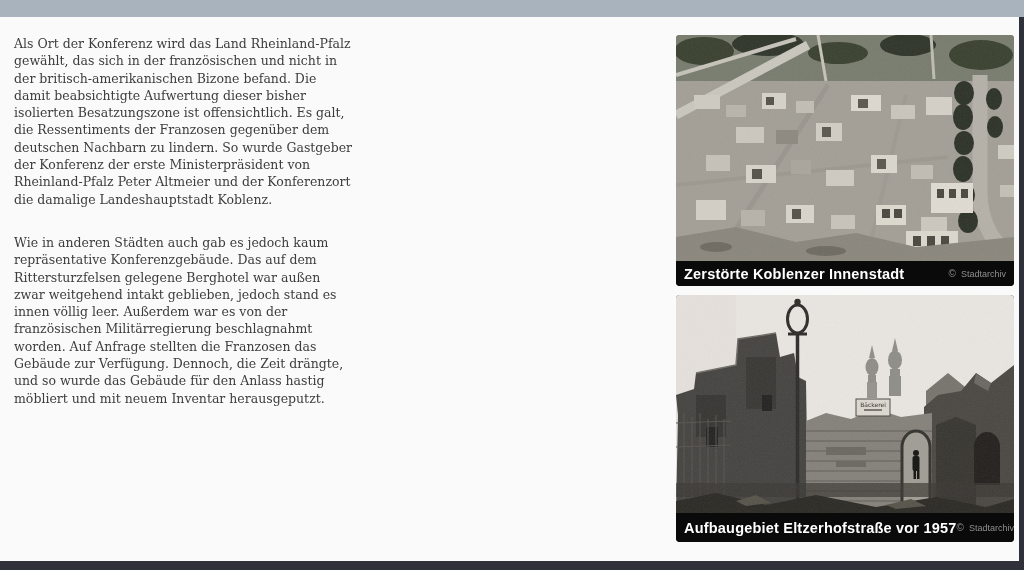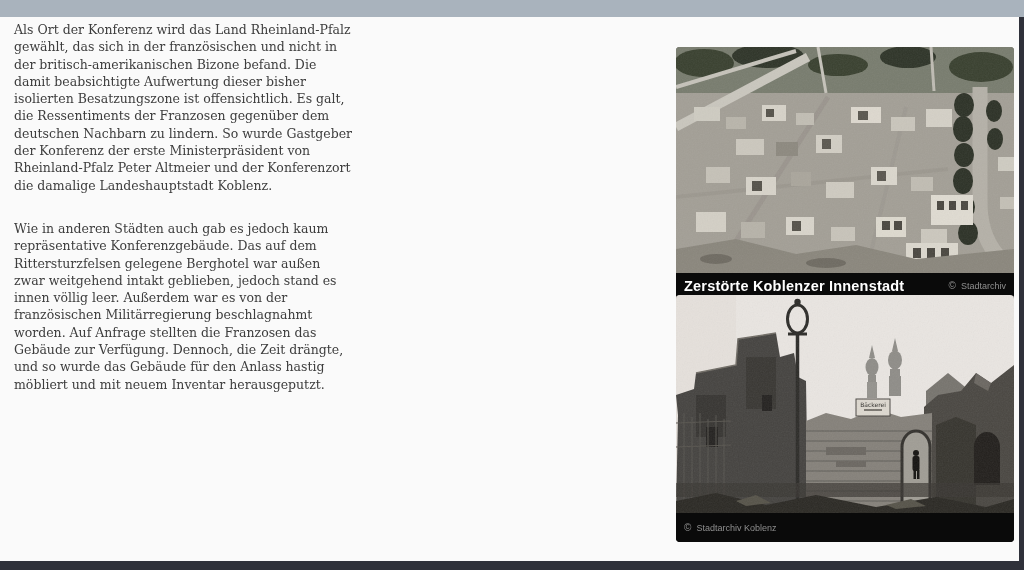--- a/index.html
+++ b/index.html
@@ -5,28 +5,28 @@
   * { margin:0; padding:0; box-sizing:border-box; }
   html,body { width:1024px; height:570px; overflow:hidden; }
   body { background:#2f313a; font-family:"Liberation Sans", sans-serif; }
   .page { position:relative; width:1024px; height:570px; }
 
   .topbar { position:absolute; left:0; top:0; width:1024px; height:17px; background:#a9b3bd; z-index:3; }
   .content { position:absolute; left:0; top:17px; width:1019px; height:544px; background:#fafafa; z-index:1; }
   .footer-bar { position:absolute; left:0; bottom:0; width:1024px; height:9px; background:#2f313a; z-index:3; }
   .page-edge { position:absolute; right:0; top:17px; width:5px; height:553px; background:#2f313a; z-index:2; }
 
-  .text-col { position:absolute; left:14px; top:4px; width:340px;
+  .text-col { position:absolute; left:14px; top:18px; width:340px;
     font-family:"DejaVu Serif", serif; font-size:12.5px; line-height:17.3px;
     color:#3d3d3d; text-align:left; }
   .text-col p + p { margin-top:26px; }
 
   .figure-card { position:absolute; width:338px; border-radius:4px; overflow:hidden;
     background:#0a0a0a; }
-  .figure-card.first { left:676px; top:30px; }   
+  .figure-card.first { left:676px; top:18px; }   
   .figure-card.second { left:676px; top:278px; } 
   .figure-img { display:block; width:338px; }
   .figure-img.first { height:226px; }
   .figure-img.second { height:218px; }
   .figure-img svg { display:block; width:100%; height:100%; }
 
   .caption-bar { display:flex; align-items:center; justify-content:space-between;
     background:#0a0a0a; padding:0 8px 0 8px; }
   .caption-bar.first { height:25px; }
   .caption-bar.second { height:29px; }
@@ -228,20 +228,21 @@
           </g>
 
           <rect x="0" y="188" width="338" height="14" fill="#3a3833" opacity="0.7"></rect>
           <path d="M0,218 L0,206 L40,198 L90,210 L140,200 L200,212 L260,202 L310,212 L338,204 L338,218 Z" fill="#2b2924"></path>
           <polygon points="60,206 80,200 95,208 70,211" fill="#565349"></polygon>
           <polygon points="210,210 235,204 250,211 220,214" fill="#565349"></polygon>
           <rect width="338" height="218" filter="url(#grain2)" opacity="0.18"></rect>
         </svg>
       </div>
       <div class="caption-bar second">
+        <span class="caption-text">Aufbaugebiet Eltzerhofstraße vor 1957</span>
         <span class="credit">
           <span class="mark">©</span>
           <span>Stadtarchiv Koblenz</span>
         </span>
       </div>
     </div>
 
   </div>
 </div>
 

